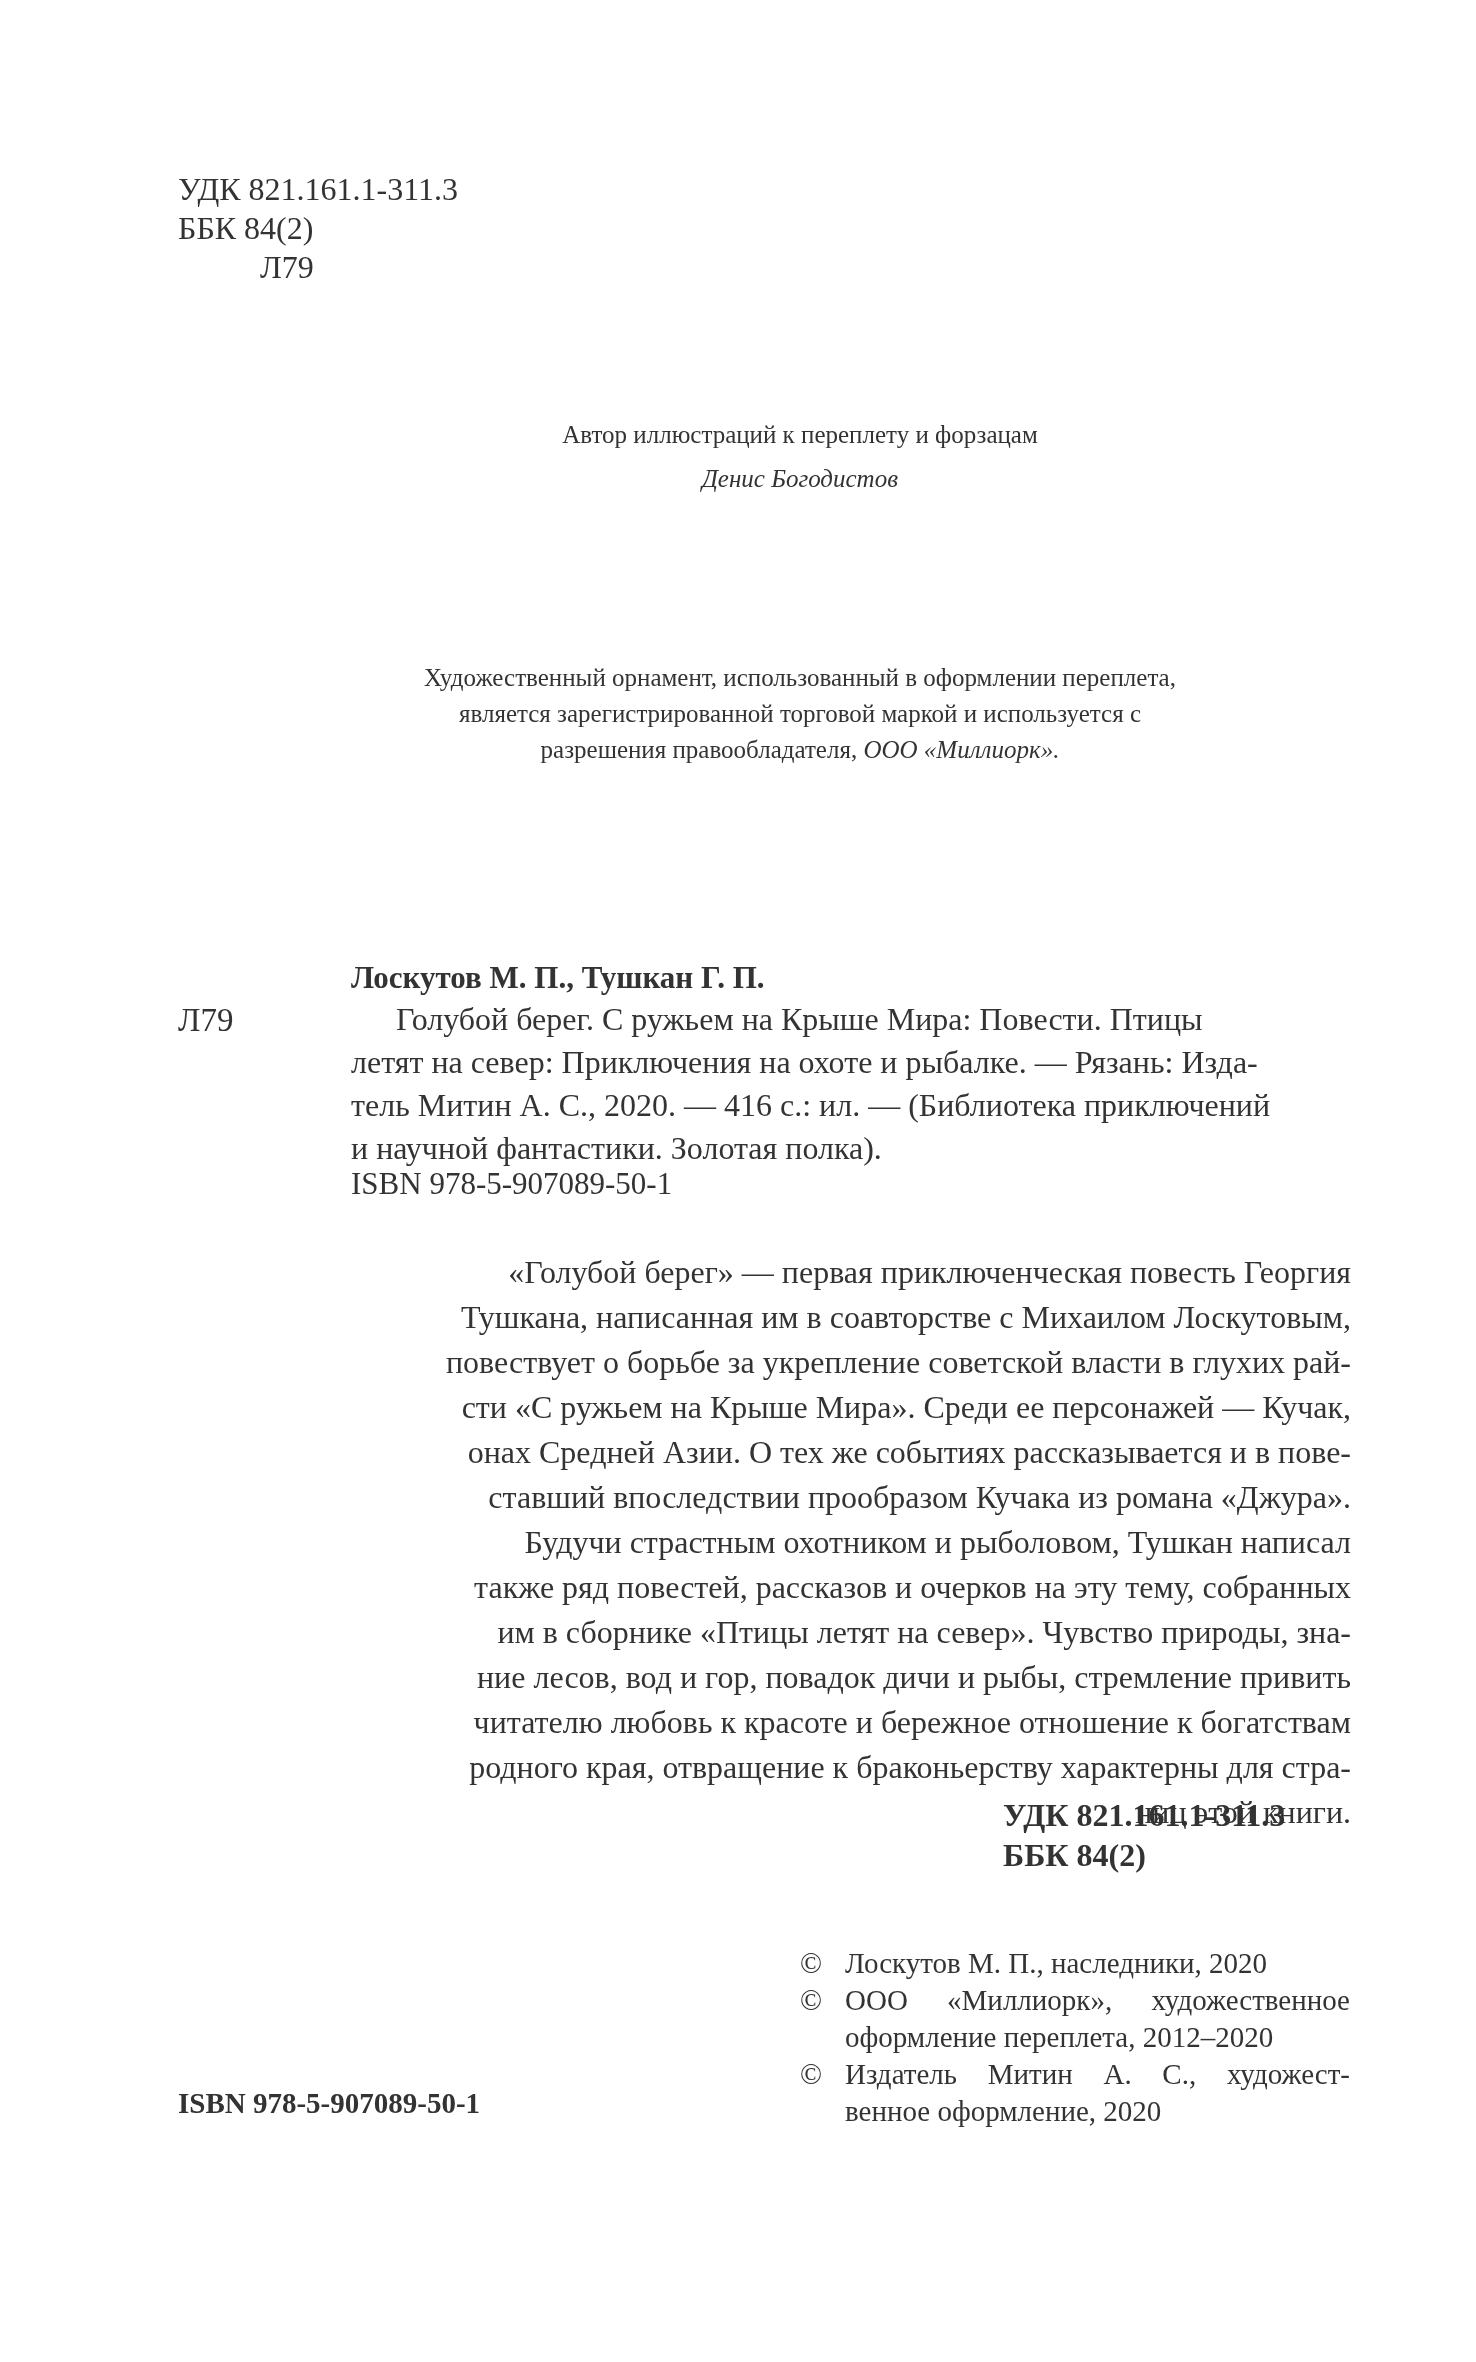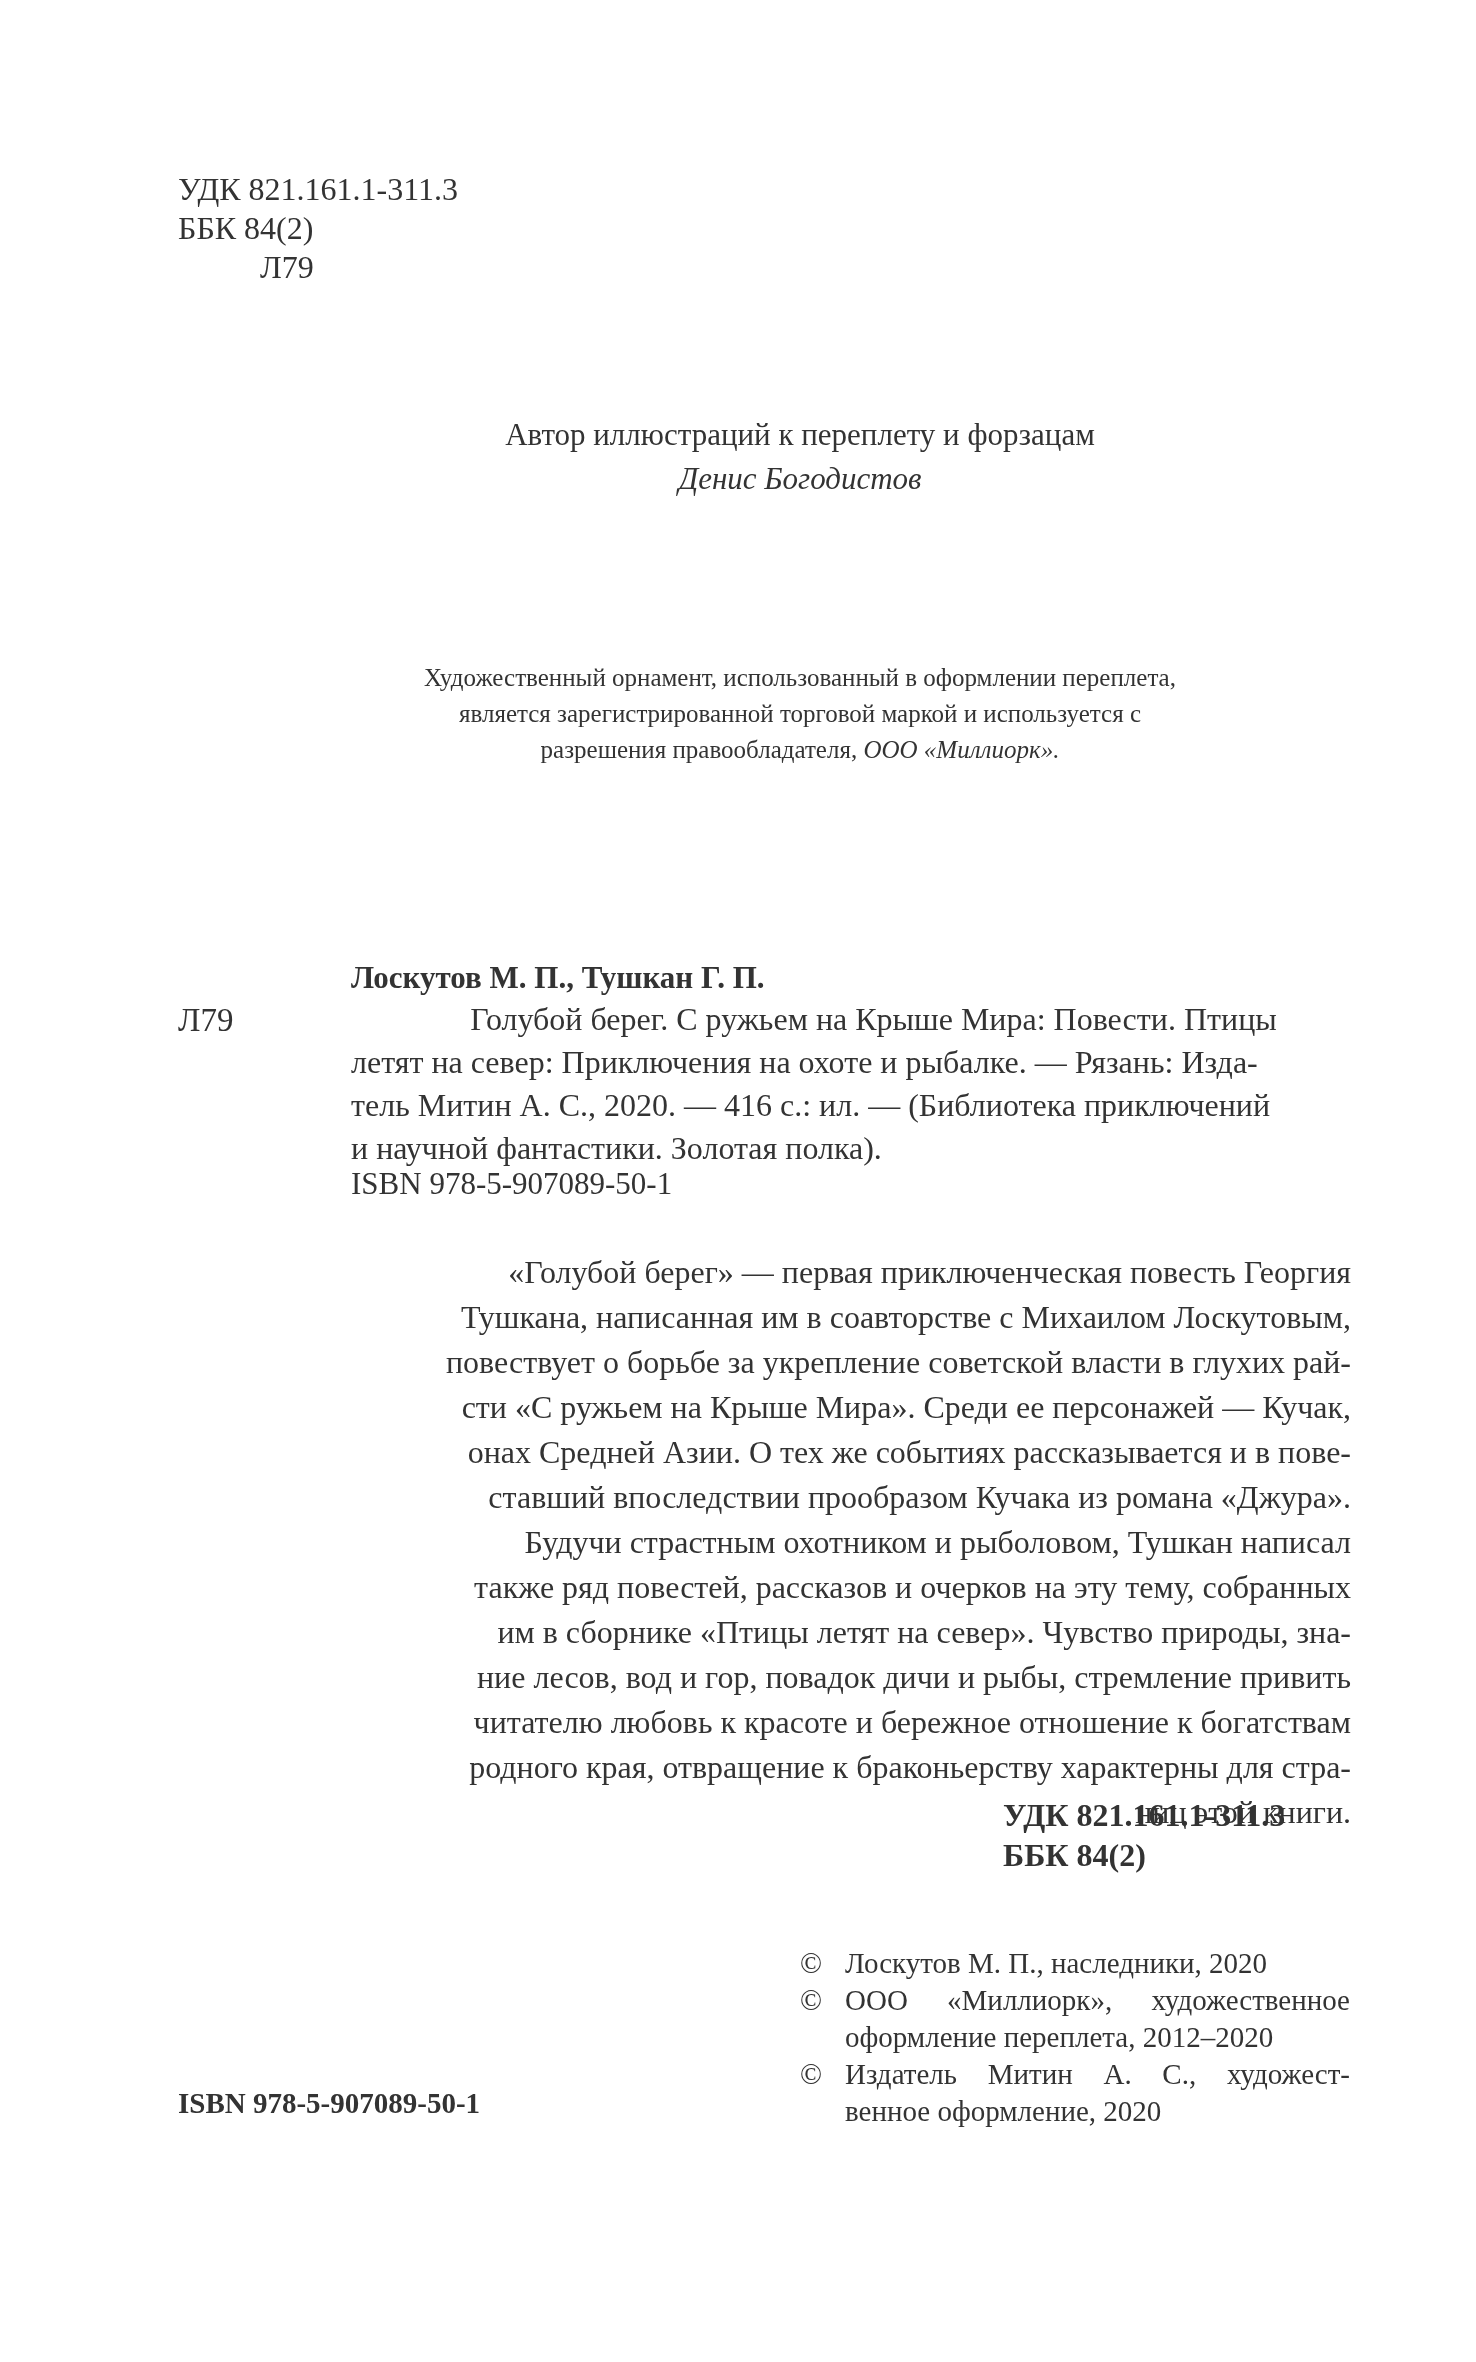--- a/index.html
+++ b/index.html
@@ -13,32 +13,32 @@
   .ital { font-style: italic; }
   .center { text-align: center; }
 
   
   #top-class { left: 178px; top: 170px; }
   #top-class .line { font-size: 32px; line-height: 39px; }
   #top-class .indent { padding-left: 82px; }
 
   
   #illustrator { left: 300px; width: 1000px; top: 413px; }
-  #illustrator .line { font-size: 31px; line-height: 44px; }
+  #illustrator .line { font-size: 25px; line-height: 44px; }
 
   
   #ornament { left: 300px; width: 1000px; top: 660px; }
   #ornament .line { font-size: 25px; line-height: 36px; }
 
   
   #card-code { left: 178px; top: 1000px; font-size: 33px; line-height: 40px; }
   #authors { left: 351px; top: 958px; font-size: 31px; line-height: 40px; }
   #desc { left: 351px; top: 998px; width: 1000px; }
   #desc .line { font-size: 32px; line-height: 43px; }
-  #desc .first { padding-left: 45px; text-align: center; }
+  #desc .first { padding-left: 45px; }
   #isbn-card { left: 351px; top: 1164px; font-size: 31px; line-height: 40px; }
 
   
   #annot { left: 351px; top: 1250px; width: 1000px; text-align: right; }
   #annot .line { font-size: 32px; line-height: 45px; white-space: nowrap; }
   #annot .para-start { padding-left: 45px; }
 
   
   #bottom-class { left: 1003px; top: 1795px; }
   #bottom-class .line { font-size: 32px; line-height: 40px; }

